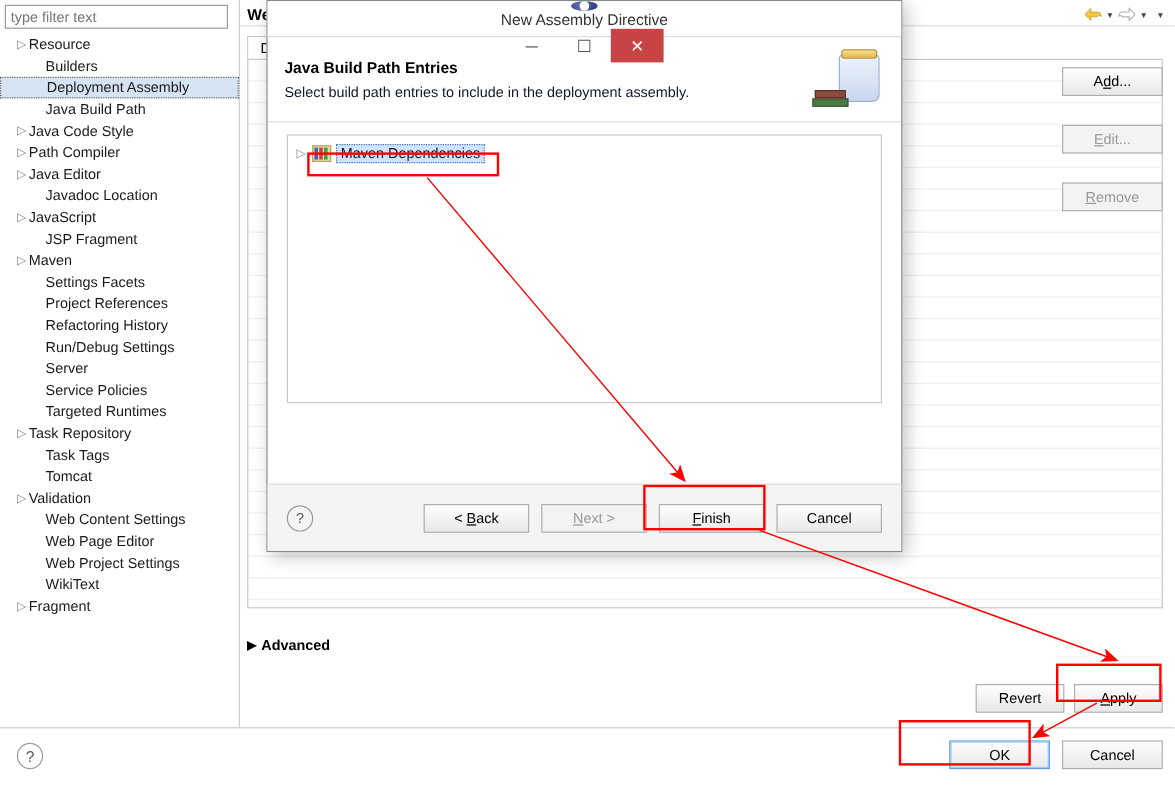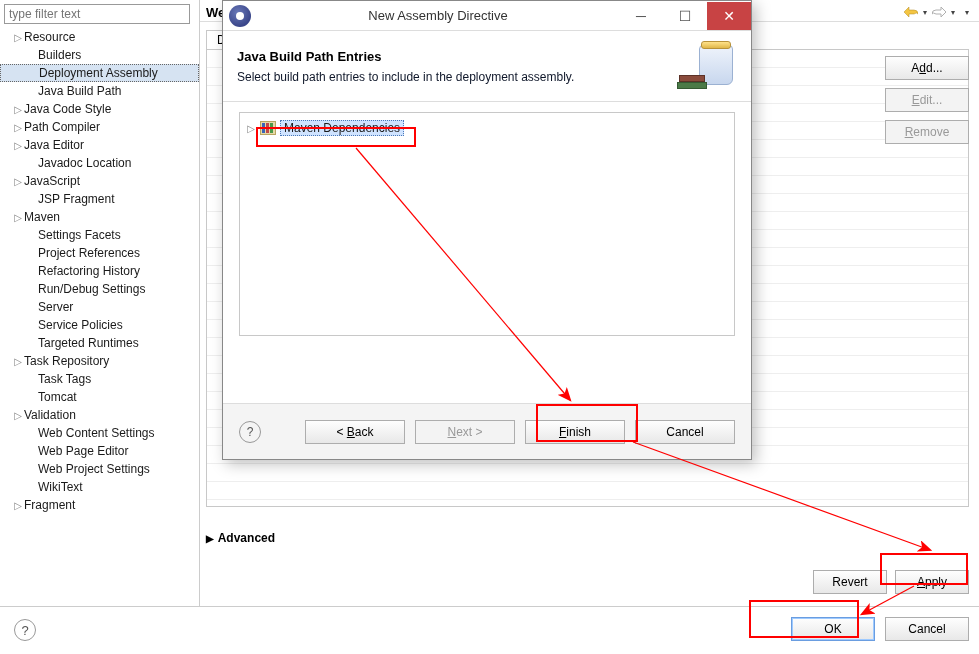--- a/index.html
+++ b/index.html
@@ -27,40 +27,40 @@
 .nav-drop { width: 8px; height: 16px; display: inline-flex; align-items: center; justify-content: center; color: #444; font-size: 8px; }
 
 .main-content { position: relative; padding: 8px 10px 0 6px; }
 .sub-tabs { border: 1px solid #c8c8c8; border-bottom: none; display: inline-flex; }
 .sub-tab { padding: 2px 10px; border-right: 1px solid #c8c8c8; background: #fff; }
 .table-area { border: 1px solid #c8c8c8; height: 458px; background: #fff; position: relative; }
 .table-rows { }
 .table-row { height: 18px; border-bottom: 1px solid #eee; }
 .table-row:nth-child(odd) { }
 
-.side-buttons { position: absolute; right: 10px; top: 56px; width: 84px; display: flex; flex-direction: column; gap: 8px; }
+.side-buttons { position: absolute; right: 10px; top: 56px; width: 84px; display: flex; flex-direction: column; gap: 24px; }
 .ui-btn { height: 24px; border: 1px solid #adadad; background: linear-gradient(#fefefe,#e8e8e8); text-align: center; line-height: 22px; cursor: default; }
 .ui-btn.disabled { color: #999; background: #f3f3f3; }
 .mnemonic { text-decoration: underline; }
 
 .advanced { position: absolute; left: 6px; top: 531px; display: flex; align-items: center; gap: 4px; font-weight: bold; }
 .adv-arrow { font-size: 10px; }
 
 .bottom-apply { position: absolute; right: 10px; top: 558px; display: flex; gap: 8px; }
 .bottom-apply .ui-btn { width: 74px; margin-top: 12px; }
 
 .props-footer { height: 48px; border-top: 1px solid #ccc; position: relative; }
 .help-icon { position: absolute; left: 14px; top: 12px; width: 22px; height: 22px; border: 1px solid #999; border-radius: 50%; display: flex; align-items: center; justify-content: center; color: #555; font-size: 13px; }
 .footer-btns { position: absolute; right: 10px; top: 10px; display: flex; gap: 10px; }
 .footer-btns .ui-btn { width: 84px; }
 .ui-btn.default { border-color: #6a9de0; box-shadow: 0 0 0 1px #9ecaff inset; }
 
 
 .dialog { position: absolute; left: 222px; top: 0; width: 530px; height: 460px; background: #fff; border: 1px solid #888; box-shadow: 4px 4px 14px rgba(0,0,0,.25); z-index: 20; }
-.dlg-titlebar { height: 30px; background: #fff; border-bottom: 1px solid #ddd; display: flex; align-items: center; }
+.dlg-titlebar { height: 30px; background: #fff; border-bottom: 1px solid #ddd; display: flex; align-items: center; flex-direction: column; }
 .dlg-icon { width: 22px; height: 22px; margin: 0 6px; border-radius: 50%; background: radial-gradient(circle at 40% 35%, #6a79b8 0%, #3a468a 70%); display: flex; align-items: center; justify-content: center; }
 .dlg-icon-inner { width: 8px; height: 8px; background: #fff; border-radius: 50%; }
 .dlg-title { flex: 1; text-align: center; color: #333; font-size: 13px; }
 .win-btns { display: flex; }
 .win-btn { width: 44px; height: 28px; display: flex; align-items: center; justify-content: center; color: #555; font-size: 14px; }
 .win-btn.close { background: #c84344; color: #fff; }
 .win-btn.close .x-sym { font-size: 14px; }
 
 .dlg-head { padding: 10px 14px; display: flex; align-items: center; border-bottom: 1px solid #ddd; }
 .dlg-head-text { flex: 1; }
@@ -81,21 +81,21 @@
 .lib-icon-shelf { position: absolute; left: 0; top: 0; width: 16px; height: 14px; background: #e8d9a8; border: 1px solid #b8a560; }
 .lib-icon-book { position: absolute; width: 3px; height: 10px; top: 2px; }
 .lib-icon-book.b1 { left: 2px; background: #3a66b8; }
 .lib-icon-book.b2 { left: 6px; background: #c04a4a; }
 .lib-icon-book.b3 { left: 10px; background: #4a9a4a; }
 .dlg-tree-label { background: #cfe3ff; border: 1px dotted #4a78b8; padding: 0 3px; color: #1a1a1a; }
 
 .dlg-footer { border-top: 1px solid #ddd; height: 56px; display: flex; align-items: center; padding: 0 16px; position: absolute; left: 0; right: 0; bottom: 0; background: #f4f4f4; }
 .dlg-help { width: 22px; height: 22px; border: 1px solid #999; border-radius: 50%; display: flex; align-items: center; justify-content: center; color: #555; }
 .dlg-btns { flex: 1; display: flex; justify-content: flex-end; gap: 10px; }
-.dlg-btns .ui-btn { width: 100px; }
+.dlg-btns .ui-btn { width: 88px; }
 
 
 .annot { position: absolute; z-index: 50; pointer-events: none; }
 .red-box { border: 2px solid #f00; }
 .arrows-svg { position: absolute; left: 0; top: 0; z-index: 48; pointer-events: none; }
 </style>
 </head>
 <body>
 
 <div class="props-page">

